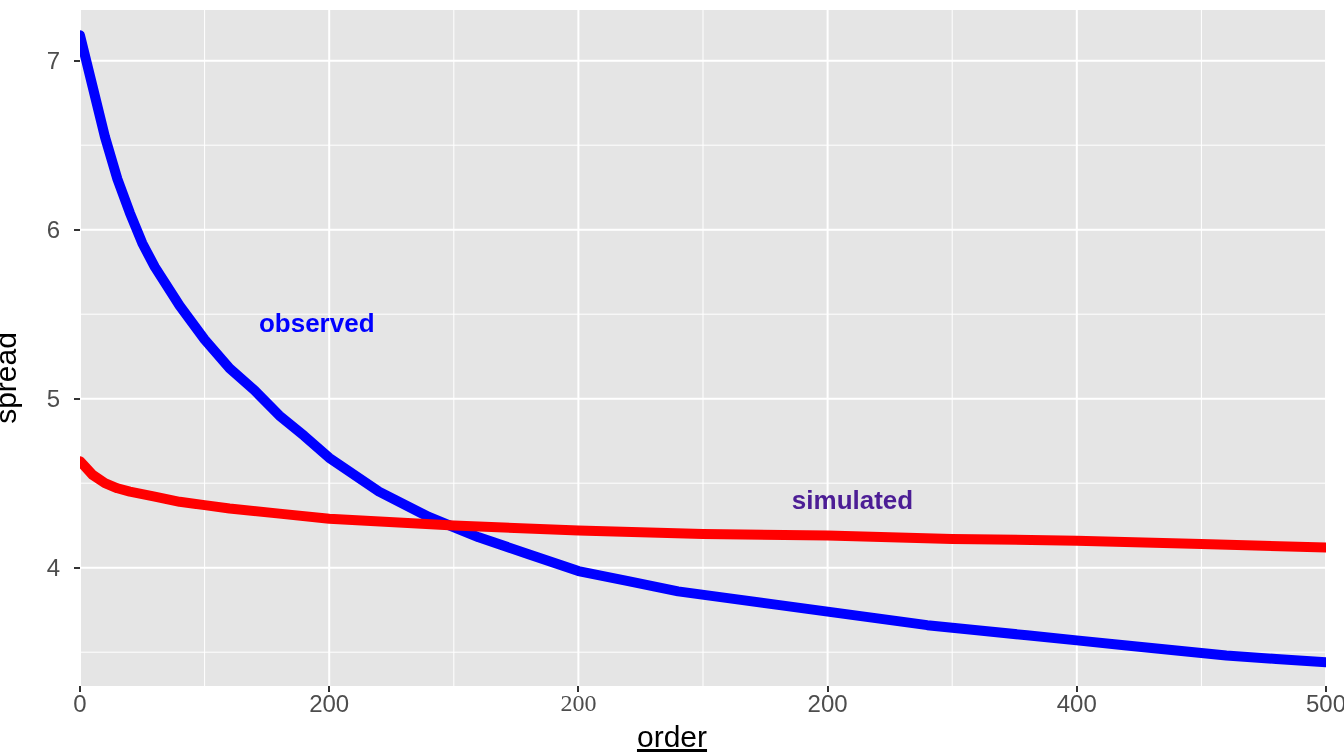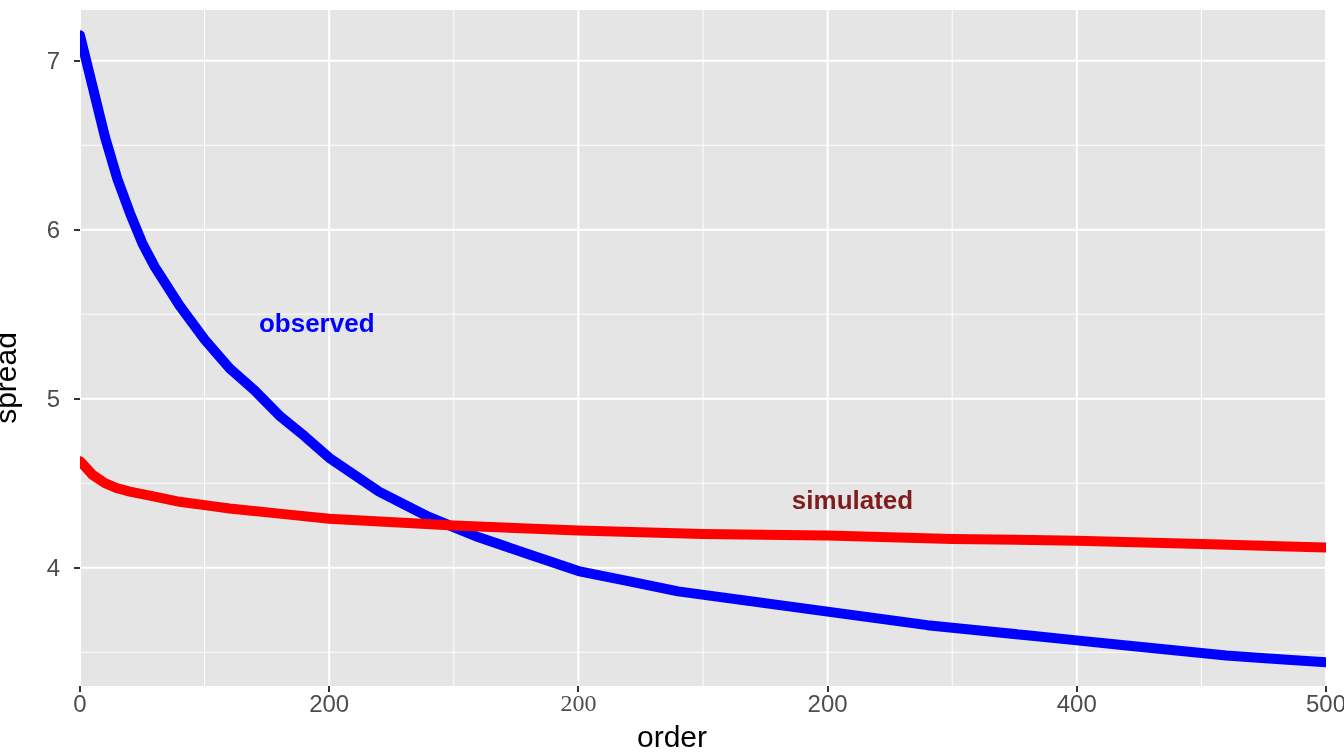--- a/index.html
+++ b/index.html
@@ -24,20 +24,21 @@
     font-size: 30px;
     color: #000;
   }
   .x-axis-title {
     position: absolute;
     bottom: 2px;
     left: 50%;
     transform: translateX(-50%);
     font-size: 30px;
     color: #000;
+    text-decoration: underline;
   }
   .plot-area {
     position: absolute;
     left: 80px;
     top: 10px;
     right: 18px;
     bottom: 70px;
     background: #e5e5e5;
   }
   .plot-area svg {
@@ -118,21 +119,21 @@
         <line x1="996.8000000000001" x2="996.8000000000001" y1="0" y2="676" stroke="#ffffff" stroke-width="2"></line>
         <line x1="1246" x2="1246" y1="0" y2="676" stroke="#ffffff" stroke-width="2"></line>
         <line y1="557.6999999999999" y2="557.6999999999999" x1="0" x2="1246" stroke="#ffffff" stroke-width="2"></line>
         <line y1="388.7" y2="388.7" x1="0" x2="1246" stroke="#ffffff" stroke-width="2"></line>
         <line y1="219.7" y2="219.7" x1="0" x2="1246" stroke="#ffffff" stroke-width="2"></line>
         <line y1="50.69999999999993" y2="50.69999999999993" x1="0" x2="1246" stroke="#ffffff" stroke-width="2"></line>
         <path d="M0.00 25.35 L12.46 76.05 L24.92 126.75 L37.38 169.00 L49.84 202.80 L62.30 233.22 L74.76 256.88 L99.68 295.75 L124.60 329.55 L149.52 358.28 L174.44 380.25 L199.36 405.60 L224.28 425.88 L249.20 447.85 L299.04 481.65 L348.88 507.00 L398.72 527.28 L448.56 544.18 L498.40 561.08 L548.24 571.22 L598.08 581.36 L647.92 588.12 L697.76 594.88 L747.60 601.64 L797.44 608.40 L847.28 615.16 L897.12 620.23 L946.96 625.30 L996.80 630.37 L1046.64 635.44 L1096.48 640.51 L1146.32 645.58 L1196.16 648.96 L1246.00 652.34 " fill="none" stroke="#0000ff" stroke-width="10" stroke-linejoin="round" stroke-linecap="round"></path>
         <path d="M0.00 451.23 L12.46 464.75 L24.92 473.20 L37.38 478.27 L49.84 481.65 L74.76 486.72 L99.68 491.79 L124.60 495.17 L149.52 498.55 L199.36 503.62 L249.20 508.69 L373.80 515.45 L498.40 520.52 L623.00 523.90 L747.60 525.59 L872.20 528.97 L996.80 530.66 L1121.40 534.04 L1246.00 537.42 " fill="none" stroke="#ff0000" stroke-width="10" stroke-linejoin="round" stroke-linecap="round"></path>
       </svg>
   <div class="annotation" style="color: rgb(0, 0, 255); left: 19%; top: 46.25%; transform: translate(-50%, -50%);">observed</div>
-      <div class="annotation" style="color: #7f1d1d; left: 62%; top: 72.5%; transform: translate(-50%, -50%); text-align: right;">simulated</div>
+      <div class="annotation" style="color: #4c1d95; left: 62%; top: 72.5%; transform: translate(-50%, -50%); text-align: right;">simulated</div>
     </div>
 
   <div class="x-tick-labels" id="x-ticks">
       <div class="x-tick" style="left: 0%;">0</div>
       <div class="x-tick" style="left: 20%;">200</div>
       <div class="x-tick" style="left: 40%; font-family: Liberation Serif, serif;">200</div>
       <div class="x-tick" style="left: 60%;">200</div>
       <div class="x-tick" style="left: 80%; text-align: center;">400</div>
       <div class="x-tick" style="left: 100%;">500</div>
     </div>

